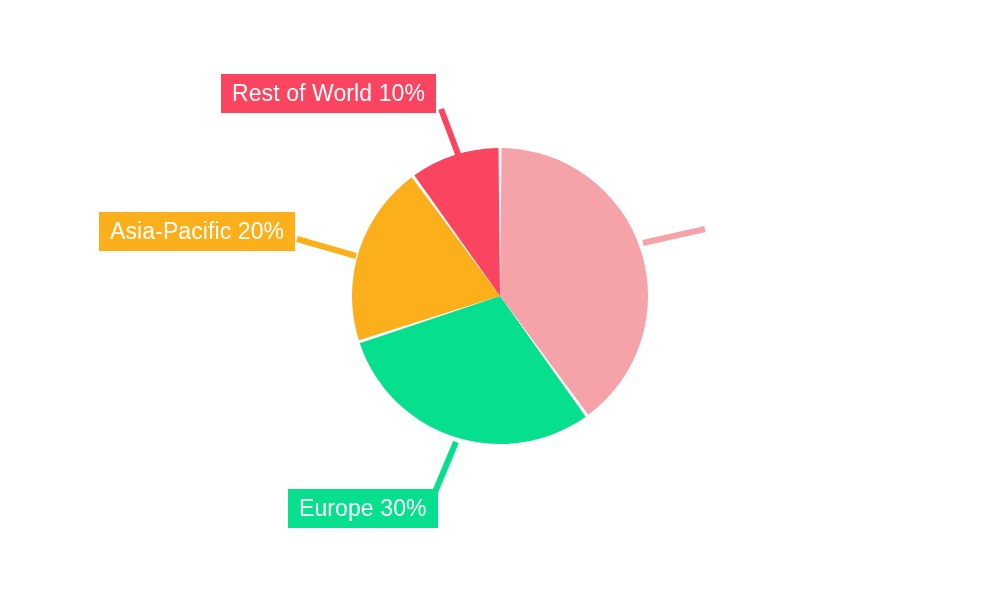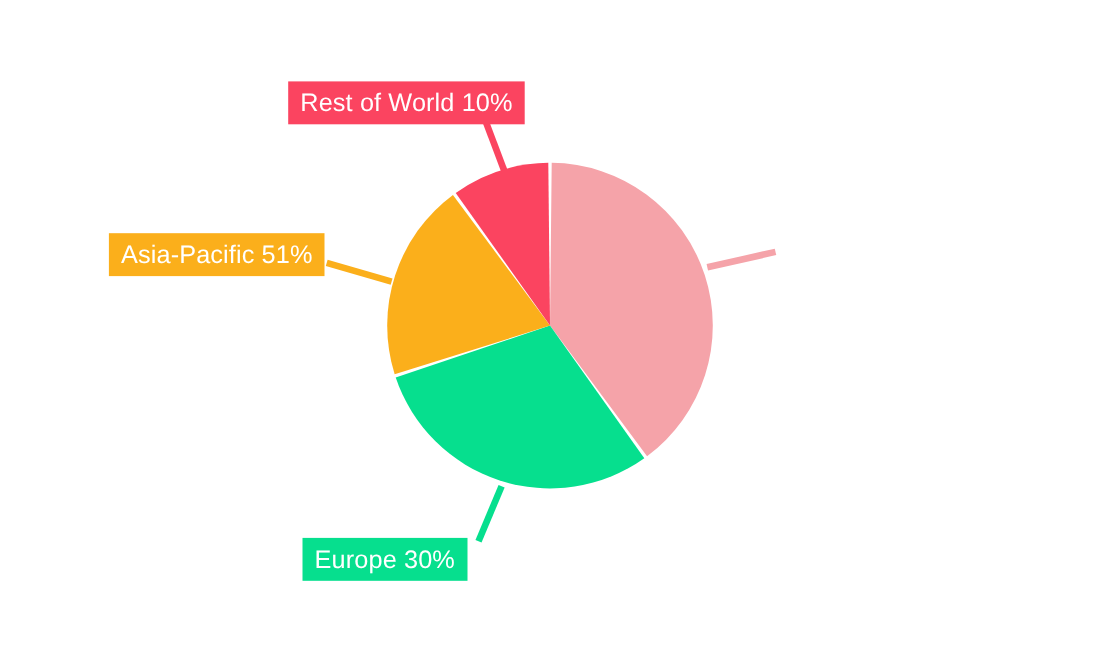--- a/index.html
+++ b/index.html
@@ -37,23 +37,23 @@
     font-family: "Liberation Sans", sans-serif;
     font-size: 23px;
     line-height: 1;
     letter-spacing: 0.1px;
     white-space: nowrap;
     box-sizing: border-box;
     padding: 0 11px;
     height: 39px;
   }
   #label-north-america { left: 701px; top: 212px; }
-  #label-europe        { left: 275px; top: 489px; }
+  #label-europe        { left: 288px; top: 489px; }
   #label-asia-pacific  { left: 99px;  top: 212px; }
-  #label-rest-of-world { left: 221px; top: 74px; margin-left: 41px;  }
+  #label-rest-of-world { left: 221px; top: 74px;  }
 </style>
 </head>
 <body style="background: rgb(255, 255, 255);">
 
 <div id="chart-root">
 
   <svg class="pie-svg" viewBox="0 0 1000 600">
 
     <g>
       <line x1="643" y1="243" x2="705" y2="229" stroke="#f5a3a9" stroke-width="6" stroke-linecap="butt"></line>
@@ -69,20 +69,20 @@
       <path id="slice-rest-of-world" d="M 500 296 L 414.27 175.36 A 148 148 0 0 1 498.45 148.01 Z" fill="#fb4460"></path>
     </g>
   </svg>
 
 
   <div class="label-box" id="label-europe" style="background: rgb(6, 223, 142); color: rgb(255, 255, 255);">
     <span>Europe 30%</span>
   </div>
 
   <div class="label-box" id="label-asia-pacific" style="background: rgb(251, 175, 27); color: rgb(255, 255, 255);">
-    <span>Asia-Pacific 51%</span>
+    <span>Asia-Pacific 20%</span>
   </div>
 
   <div class="label-box" id="label-rest-of-world" style="background: rgb(251, 68, 96); color: rgb(255, 255, 255);">
     <span>Rest of World 10%</span>
   </div>
 
 </div>
 
 </body></html>

